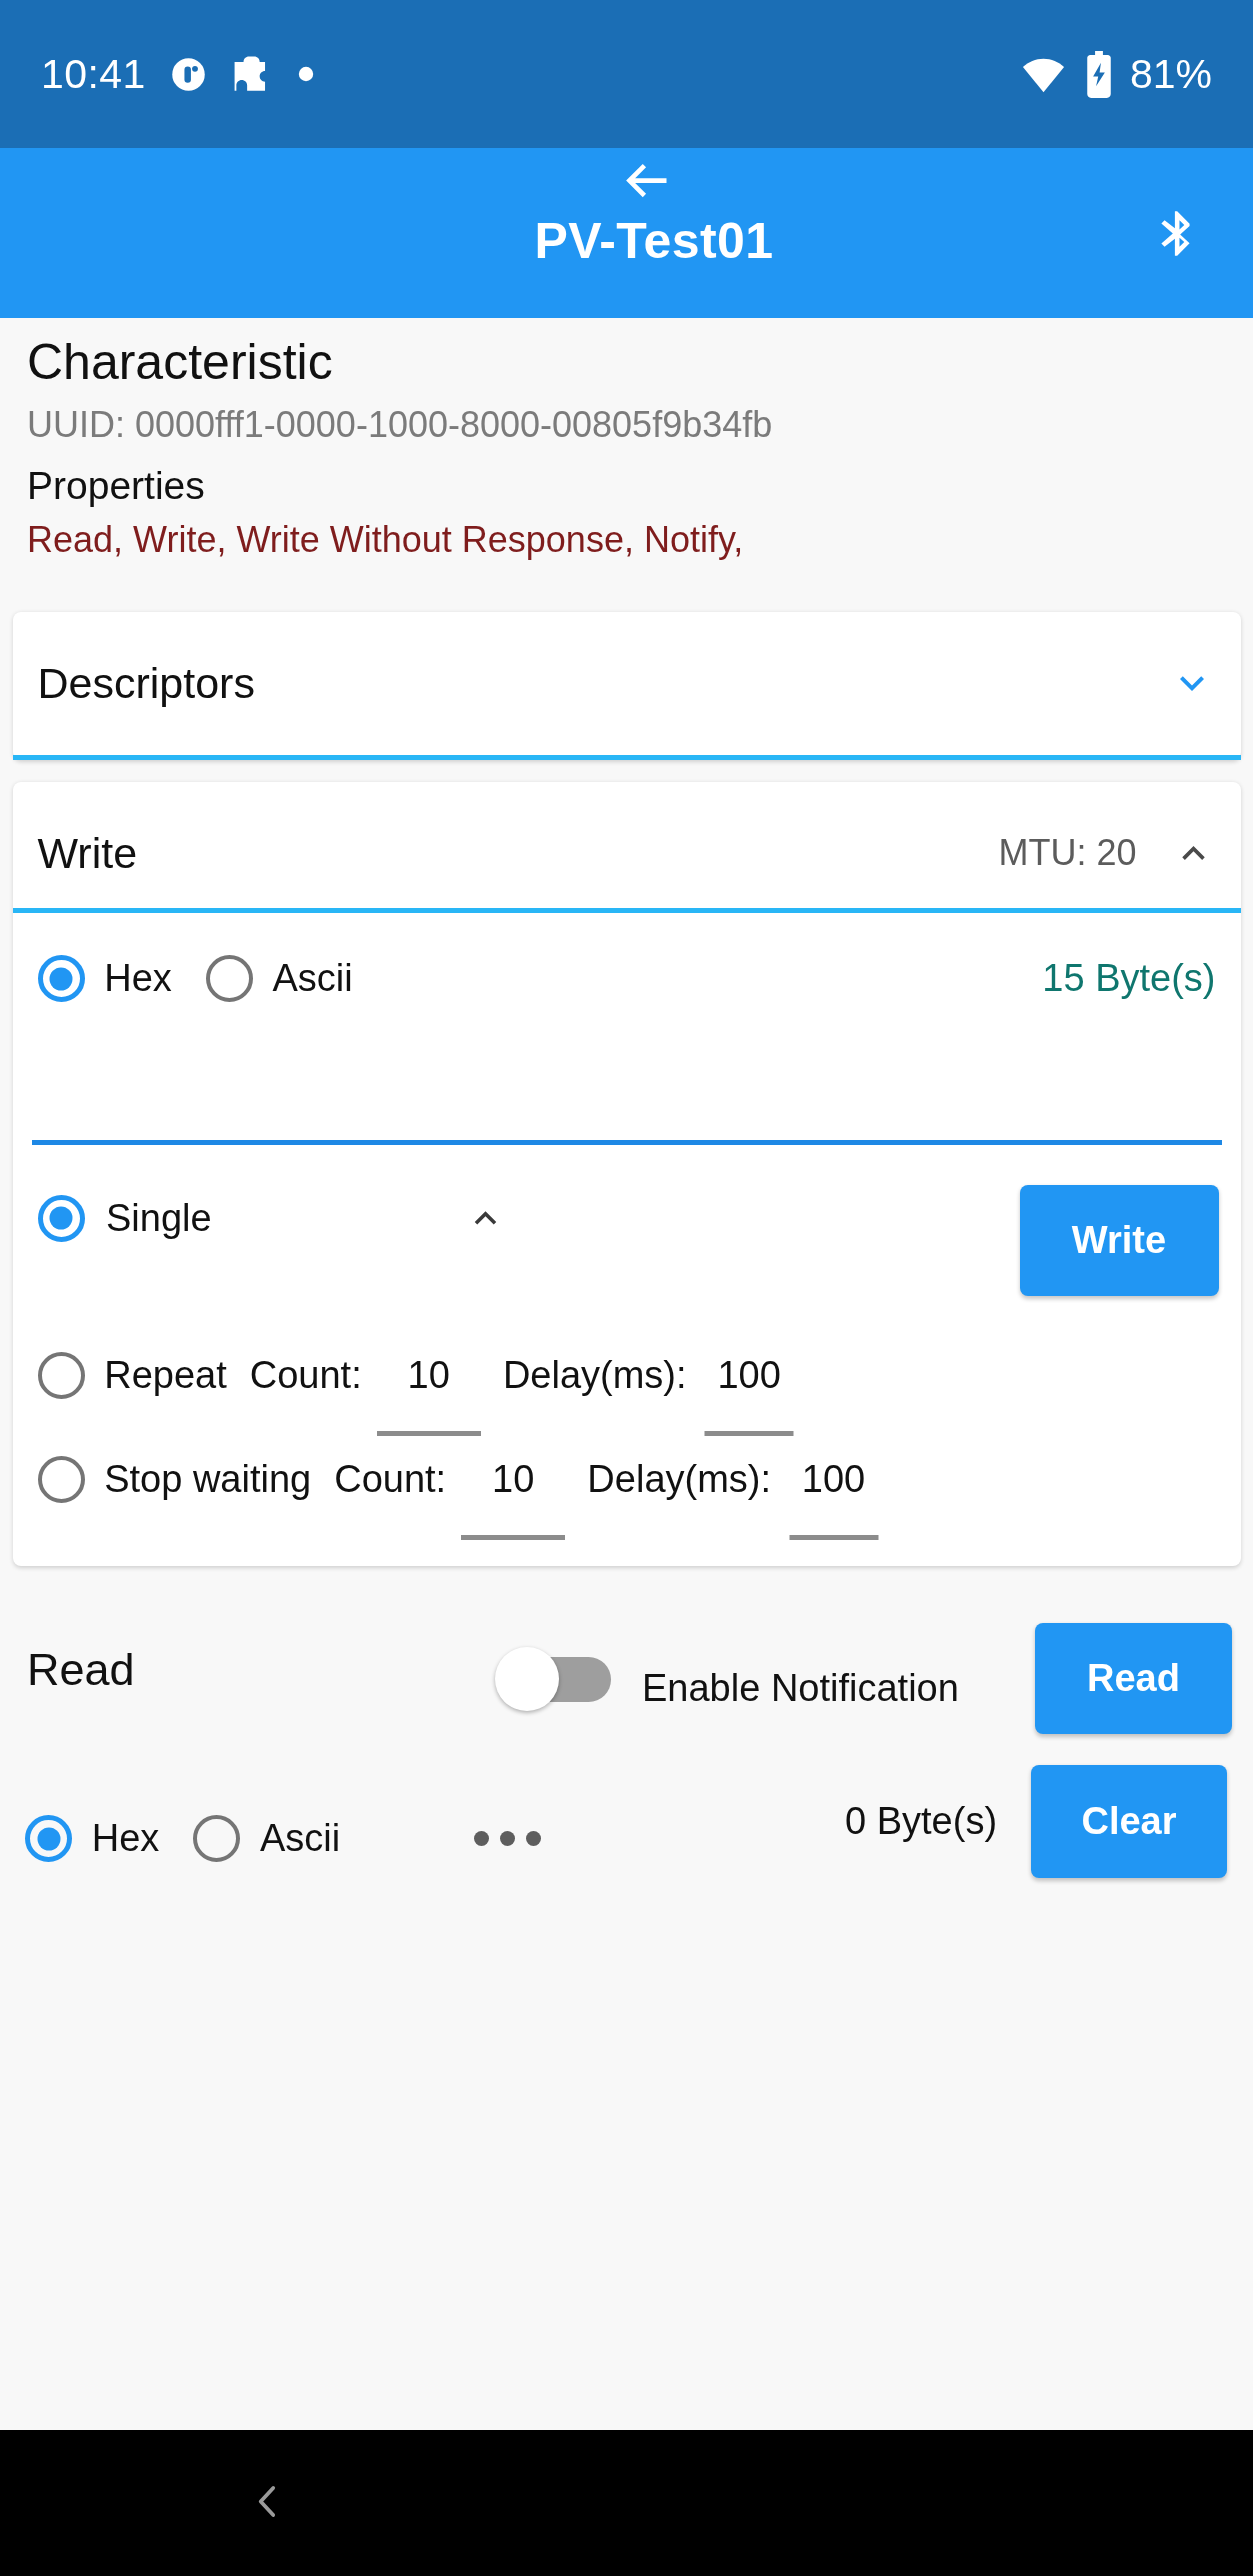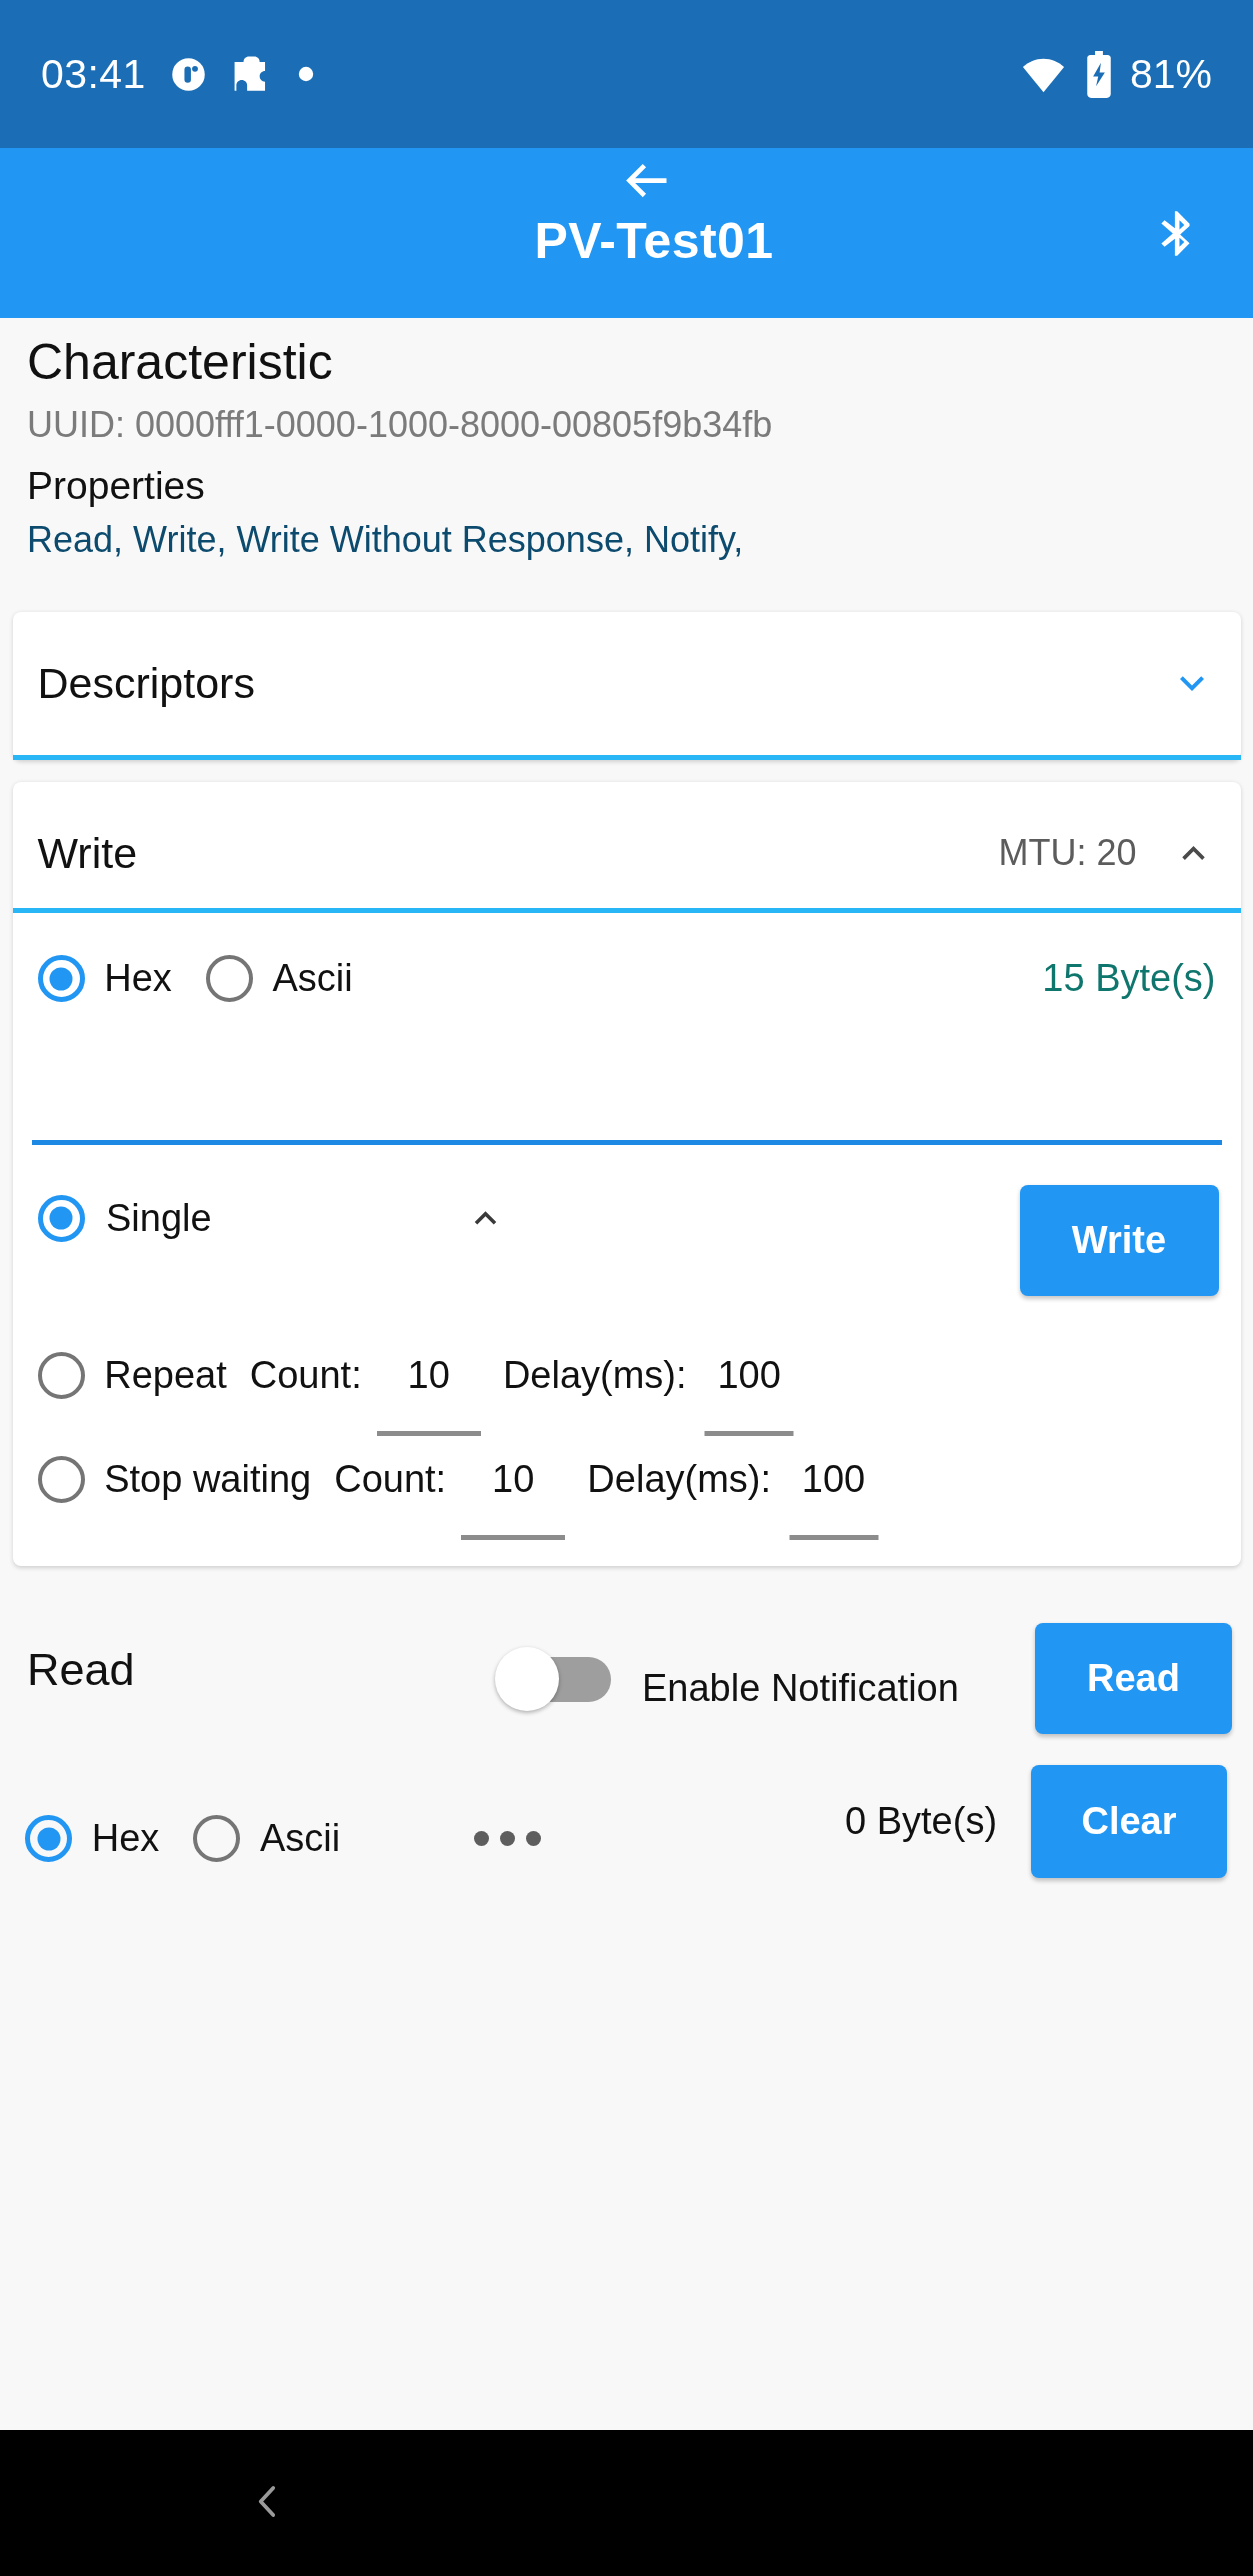--- a/index.html
+++ b/index.html
@@ -31,21 +31,21 @@
   }
   .appbar-back { margin-left: 41px; width: 64px; height: 64px; display:flex; align-items:center; justify-content:center; cursor: pointer; }
   .appbar-title { color: #ffffff; font-size: 50px; font-weight: 700; margin-left: 55px; letter-spacing: 0.4px; }
   .appbar-bt { position: absolute; right: 45px; top: 50%; transform: translateY(-50%); width: 64px; height: 64px; display:flex; align-items:center; justify-content:center; cursor: pointer; }
 
   
   .hdr { position: absolute; left: 0; top: 318px; width: 1070px; padding: 16px 27px 0 27px; }
   .hdr-title { font-size: 50px; color: #111111; font-weight: 400; line-height: 1.15; }
   .hdr-sub { font-size: 36px; color: #7b7b7b; font-weight: 400; margin-top: 12.5px; }
   .hdr-title2 { font-size: 39px; color: #111111; font-weight: 400; margin-top: 18px; }
-  .hdr-sub2 { font-size: 36px; color: #0c4a6e; font-weight: 400; margin-top: 10.7px; }
+  .hdr-sub2 { font-size: 36px; color: #7f1d1d; font-weight: 400; margin-top: 10.7px; }
 
   
   .card {
     position: absolute; left: 12.5px; width: 1228px;
     background: #ffffff; border-radius: 8px;
     box-shadow: 0 1.8px 4.5px rgba(0,0,0,0.16);
   }
   .card-desc { top: 612px; height: 148px; }
   .card-write { top: 782px; height: 784px; }
   .blue-rule { position: absolute; left: 0; width: 100%; height: 5.4px; background: #29b6f6; }
@@ -120,21 +120,21 @@
   .navbar { position: absolute; left: 0; top: 2430px; width: 1253px; height: 146px; background: #000000; }
   .nav-back { position: absolute; left: 243px; top: 50%; transform: translateY(-50%); cursor: pointer; }
 </style>
 </head>
 <body>
 
 <div id="screen">
 
   <div class="statusbar">
     <div class="sb-left">
-      <span class="sb-time">03:41</span>
+      <span class="sb-time">10:41</span>
       <span class="ic">
         <svg width="39" height="39" viewBox="0 0 24 24">
             <circle cx="12" cy="12" r="10" fill="#fff"></circle>
             <rect x="9.5" y="7" width="4" height="10" rx="2" fill="#1b6eb5"></rect>
             <circle cx="16" cy="8.5" r="1.8" fill="#1b6eb5"></circle>
           </svg>
       </span>
       <span class="ic">
         <svg width="43" height="43" viewBox="0 0 24 24">
             <path fill="#fff" d="M13 2c1.7 0 3 1.3 3 3h3v5c-1.7 0-3 1.3-3 3s1.3 3 3 3v5H9v-3c0-1.7-1.3-3-3-3s-3 1.3-3 3v3H2V5h5c0-1.7 1.3-3 3-3z"></path>

